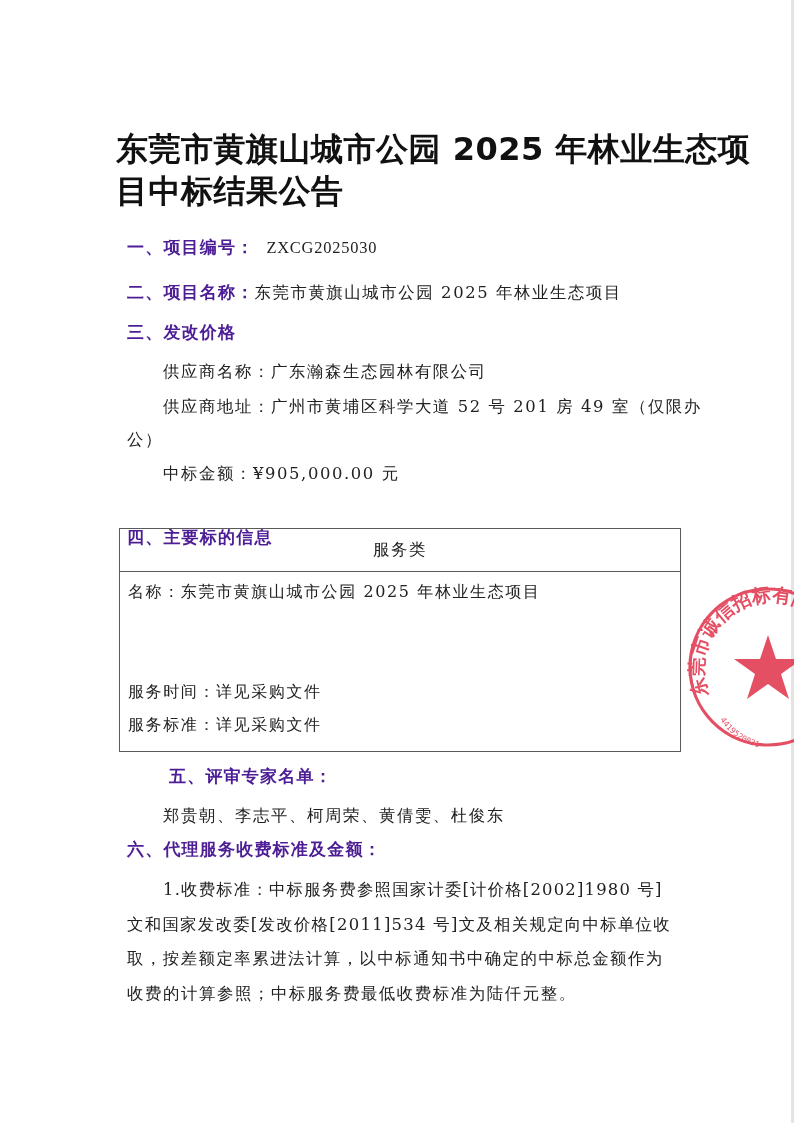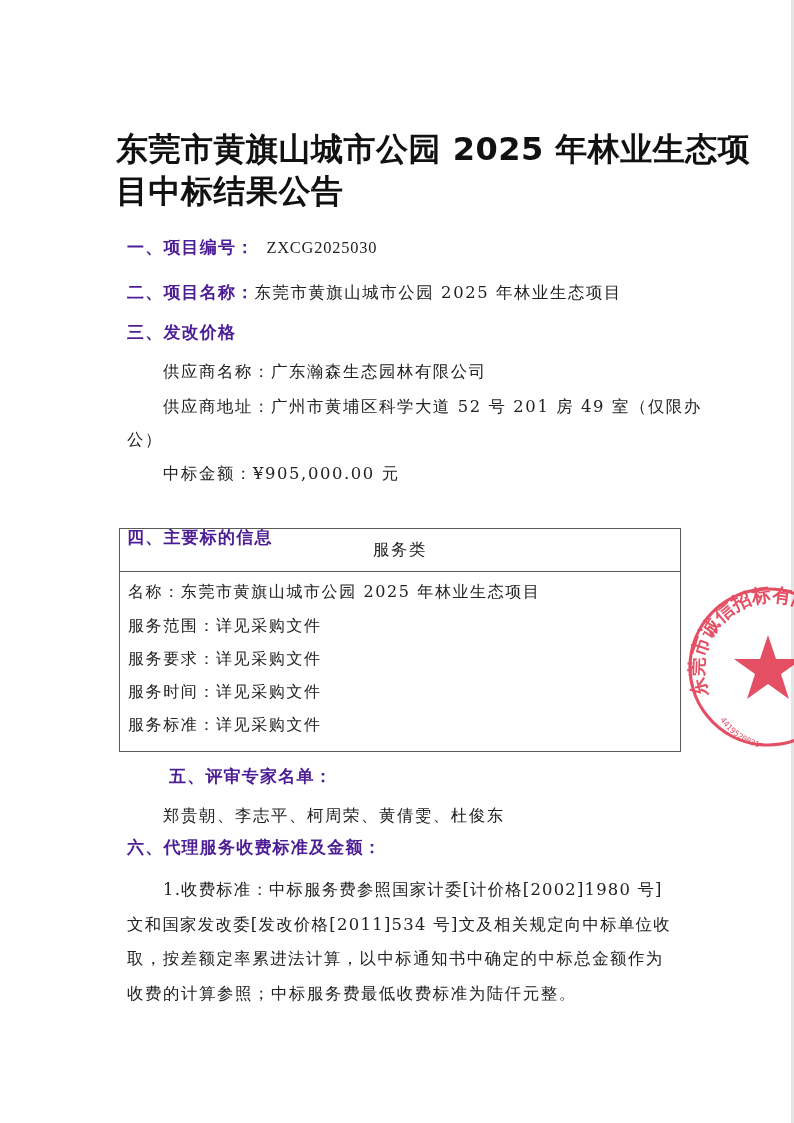--- a/index.html
+++ b/index.html
@@ -131,38 +131,32 @@
   <span>中标金额：</span><span>¥905,000.00 元</span>
 </div>
 
 <div class="line heading" style="left:127px; top:496px;margin-top:30px;">四、主要标的信息</div>
 
 <div class="table">
   <div class="th">服务类</div>
   <div class="td" style="top:52px;">
     <span>名称：</span><span>东莞市黄旗山城市公园 2025 年林业生态项目</span>
   </div>
-  <div class="td" style="top:86px;">
-    <span>服务范围：</span><span>详见采购文件</span>
-  </div>
-  <div class="td" style="top:119px;">
-    <span>服务要求：</span><span>详见采购文件</span>
-  </div>
   <div class="td" style="top:152px;">
     <span>服务时间：</span><span>详见采购文件</span>
   </div>
   <div class="td" style="top:185px;">
     <span>服务标准：</span><span>详见采购文件</span>
   </div>
 </div>
 
 <div class="line heading" style="left:127px; top:765px;margin-left:42px;">五、评审专家名单：</div>
 <div class="line" style="left:163px; top:805px;">郑贵朝、李志平、柯周荣、黄倩雯、杜俊东</div>
 
-<div class="line heading" style="left:127px; top:838px;font-family:Liberation Mono, monospace;">六、代理服务收费标准及金额：</div>
+<div class="line heading" style="left:127px; top:838px;">六、代理服务收费标准及金额：</div>
 <div class="line" style="left:163px; top:879px; letter-spacing:1.2px;">1.收费标准：中标服务费参照国家计委[计价格[2002]1980 号]</div>
 <div class="line" style="left:127px; top:914px; letter-spacing:1.3px;">文和国家发改委[发改价格[2011]534 号]文及相关规定向中标单位收</div>
 <div class="line" style="left:127px; top:948px; letter-spacing:1.5px;">取，按差额定率累进法计算，以中标通知书中确定的中标总金额作为</div>
 <div class="line" style="left:127px; top:983px;">收费的计算参照；中标服务费最低收费标准为陆仟元整。</div>
 
 <svg class="stamp" viewBox="0 0 164 164">
   <defs>
     <path id="seal-arc" d="M 22 110 A 62 62 0 1 1 150 60"></path>
     <path id="seal-num-arc" d="M 30 128 A 66 66 0 0 0 140 140"></path>
   </defs>

